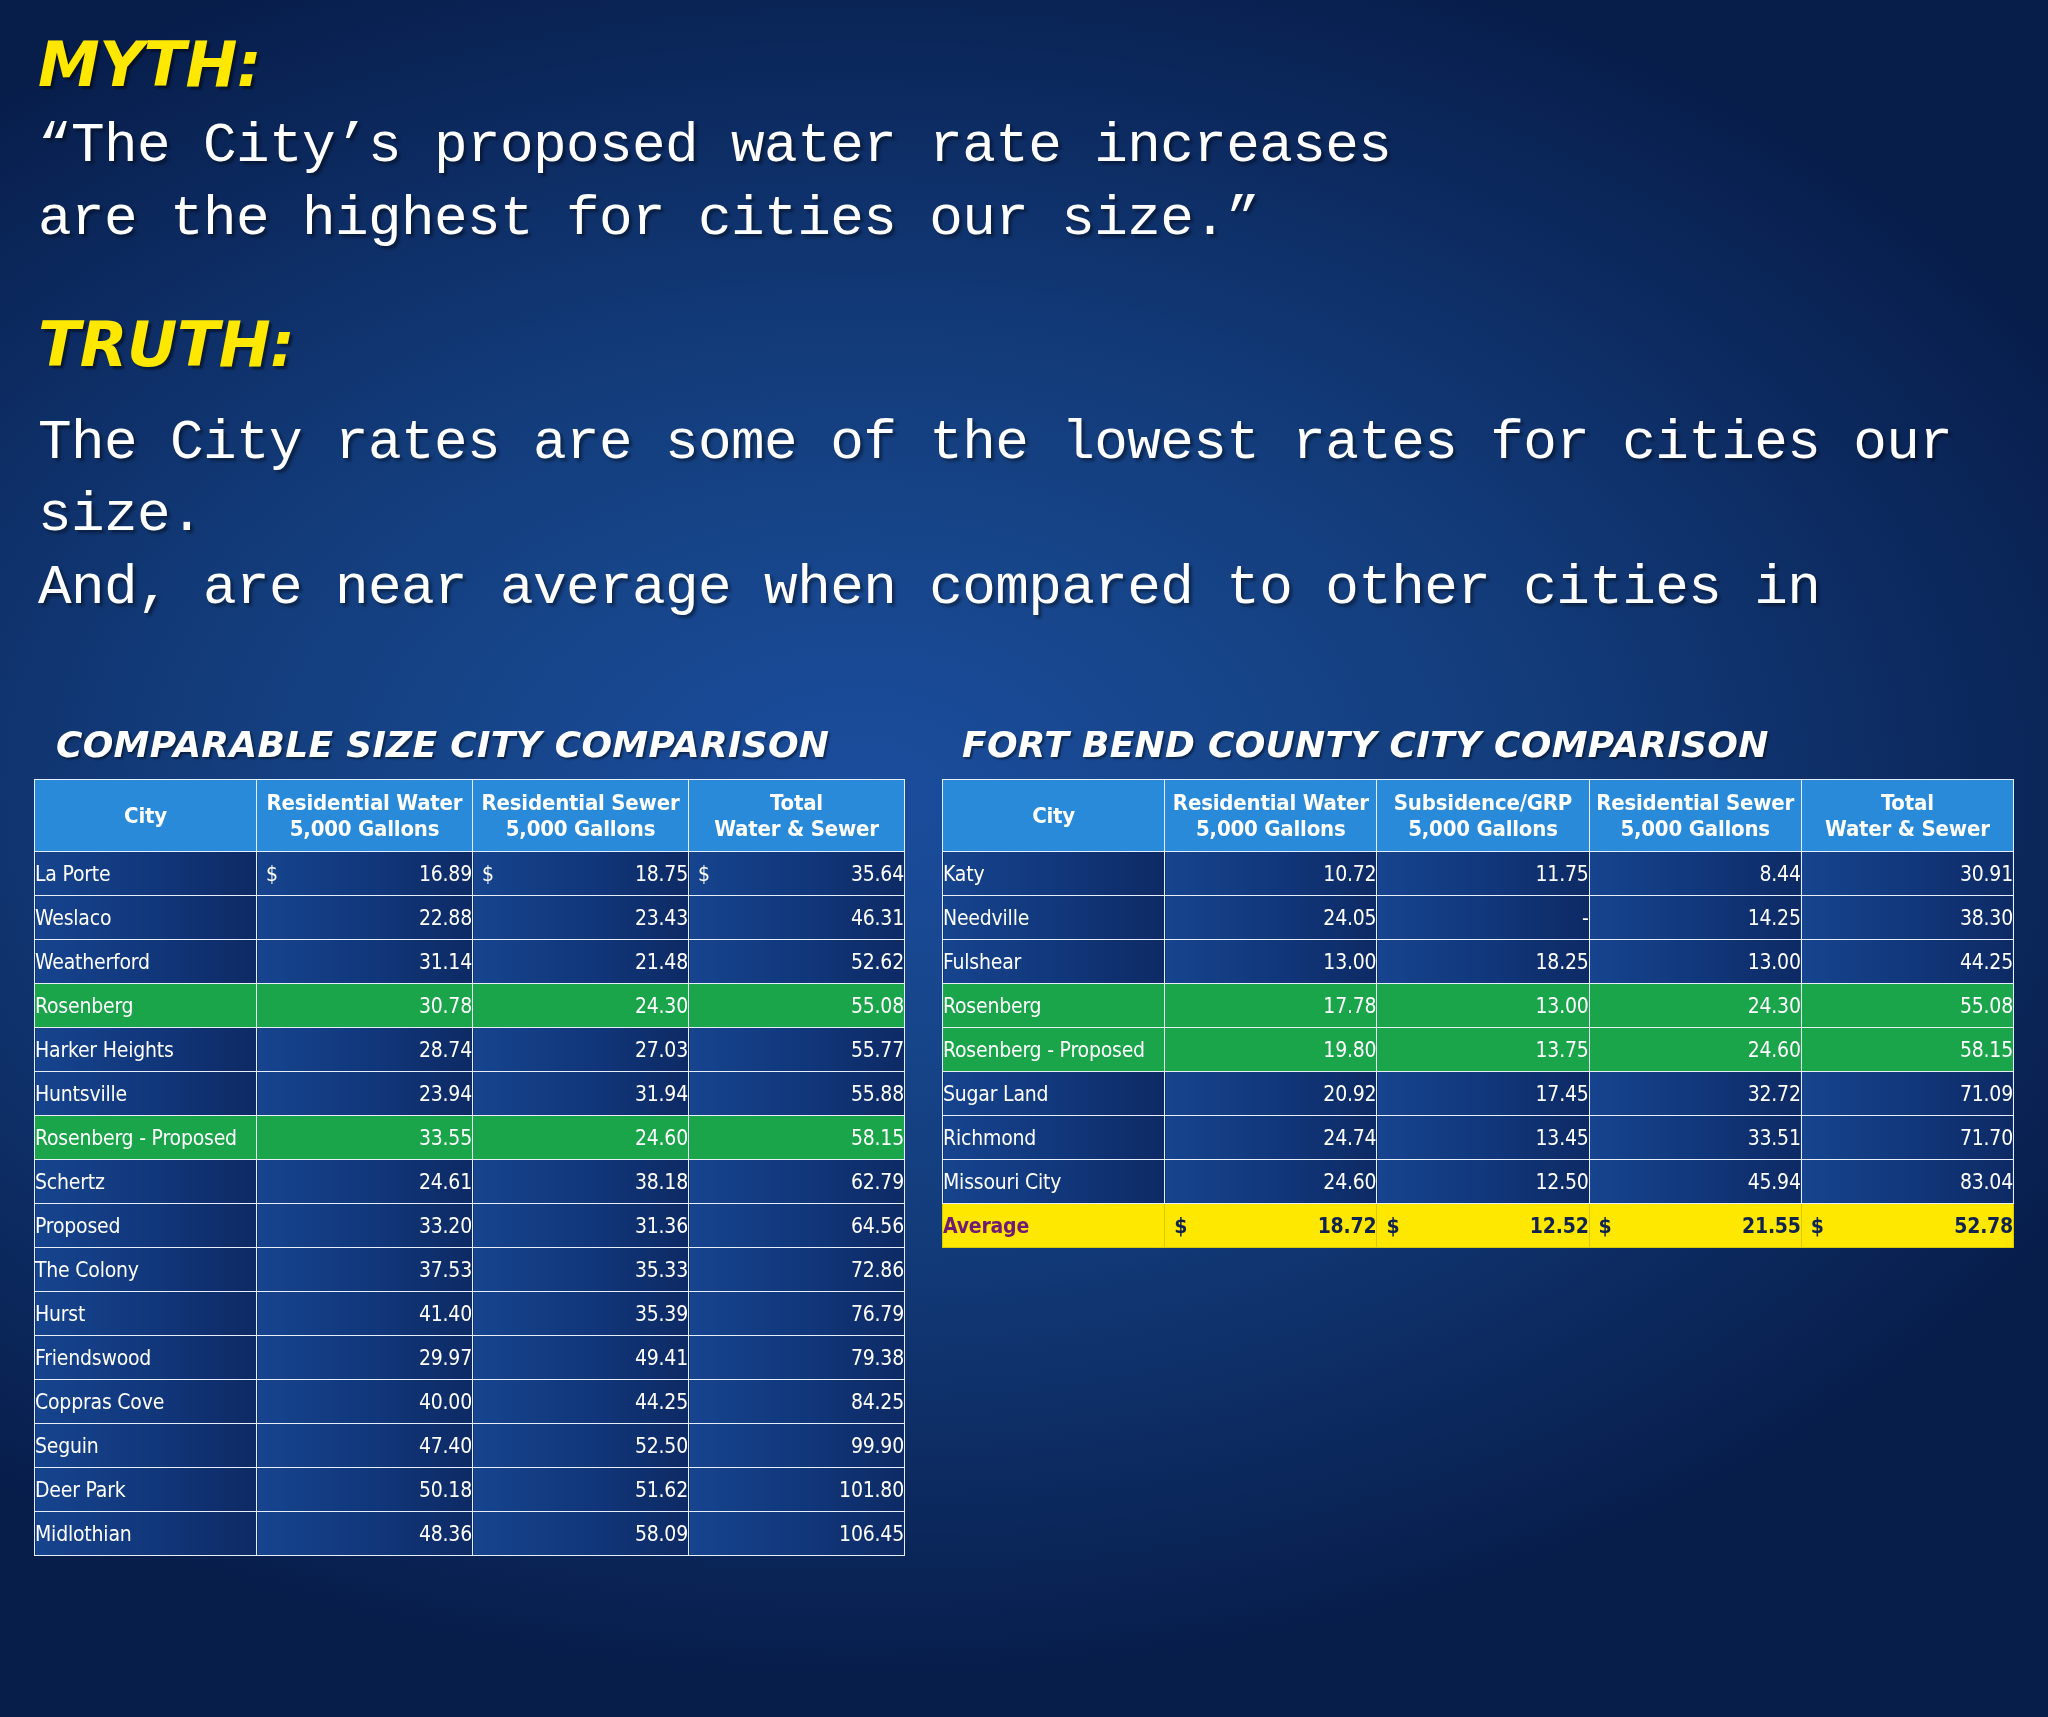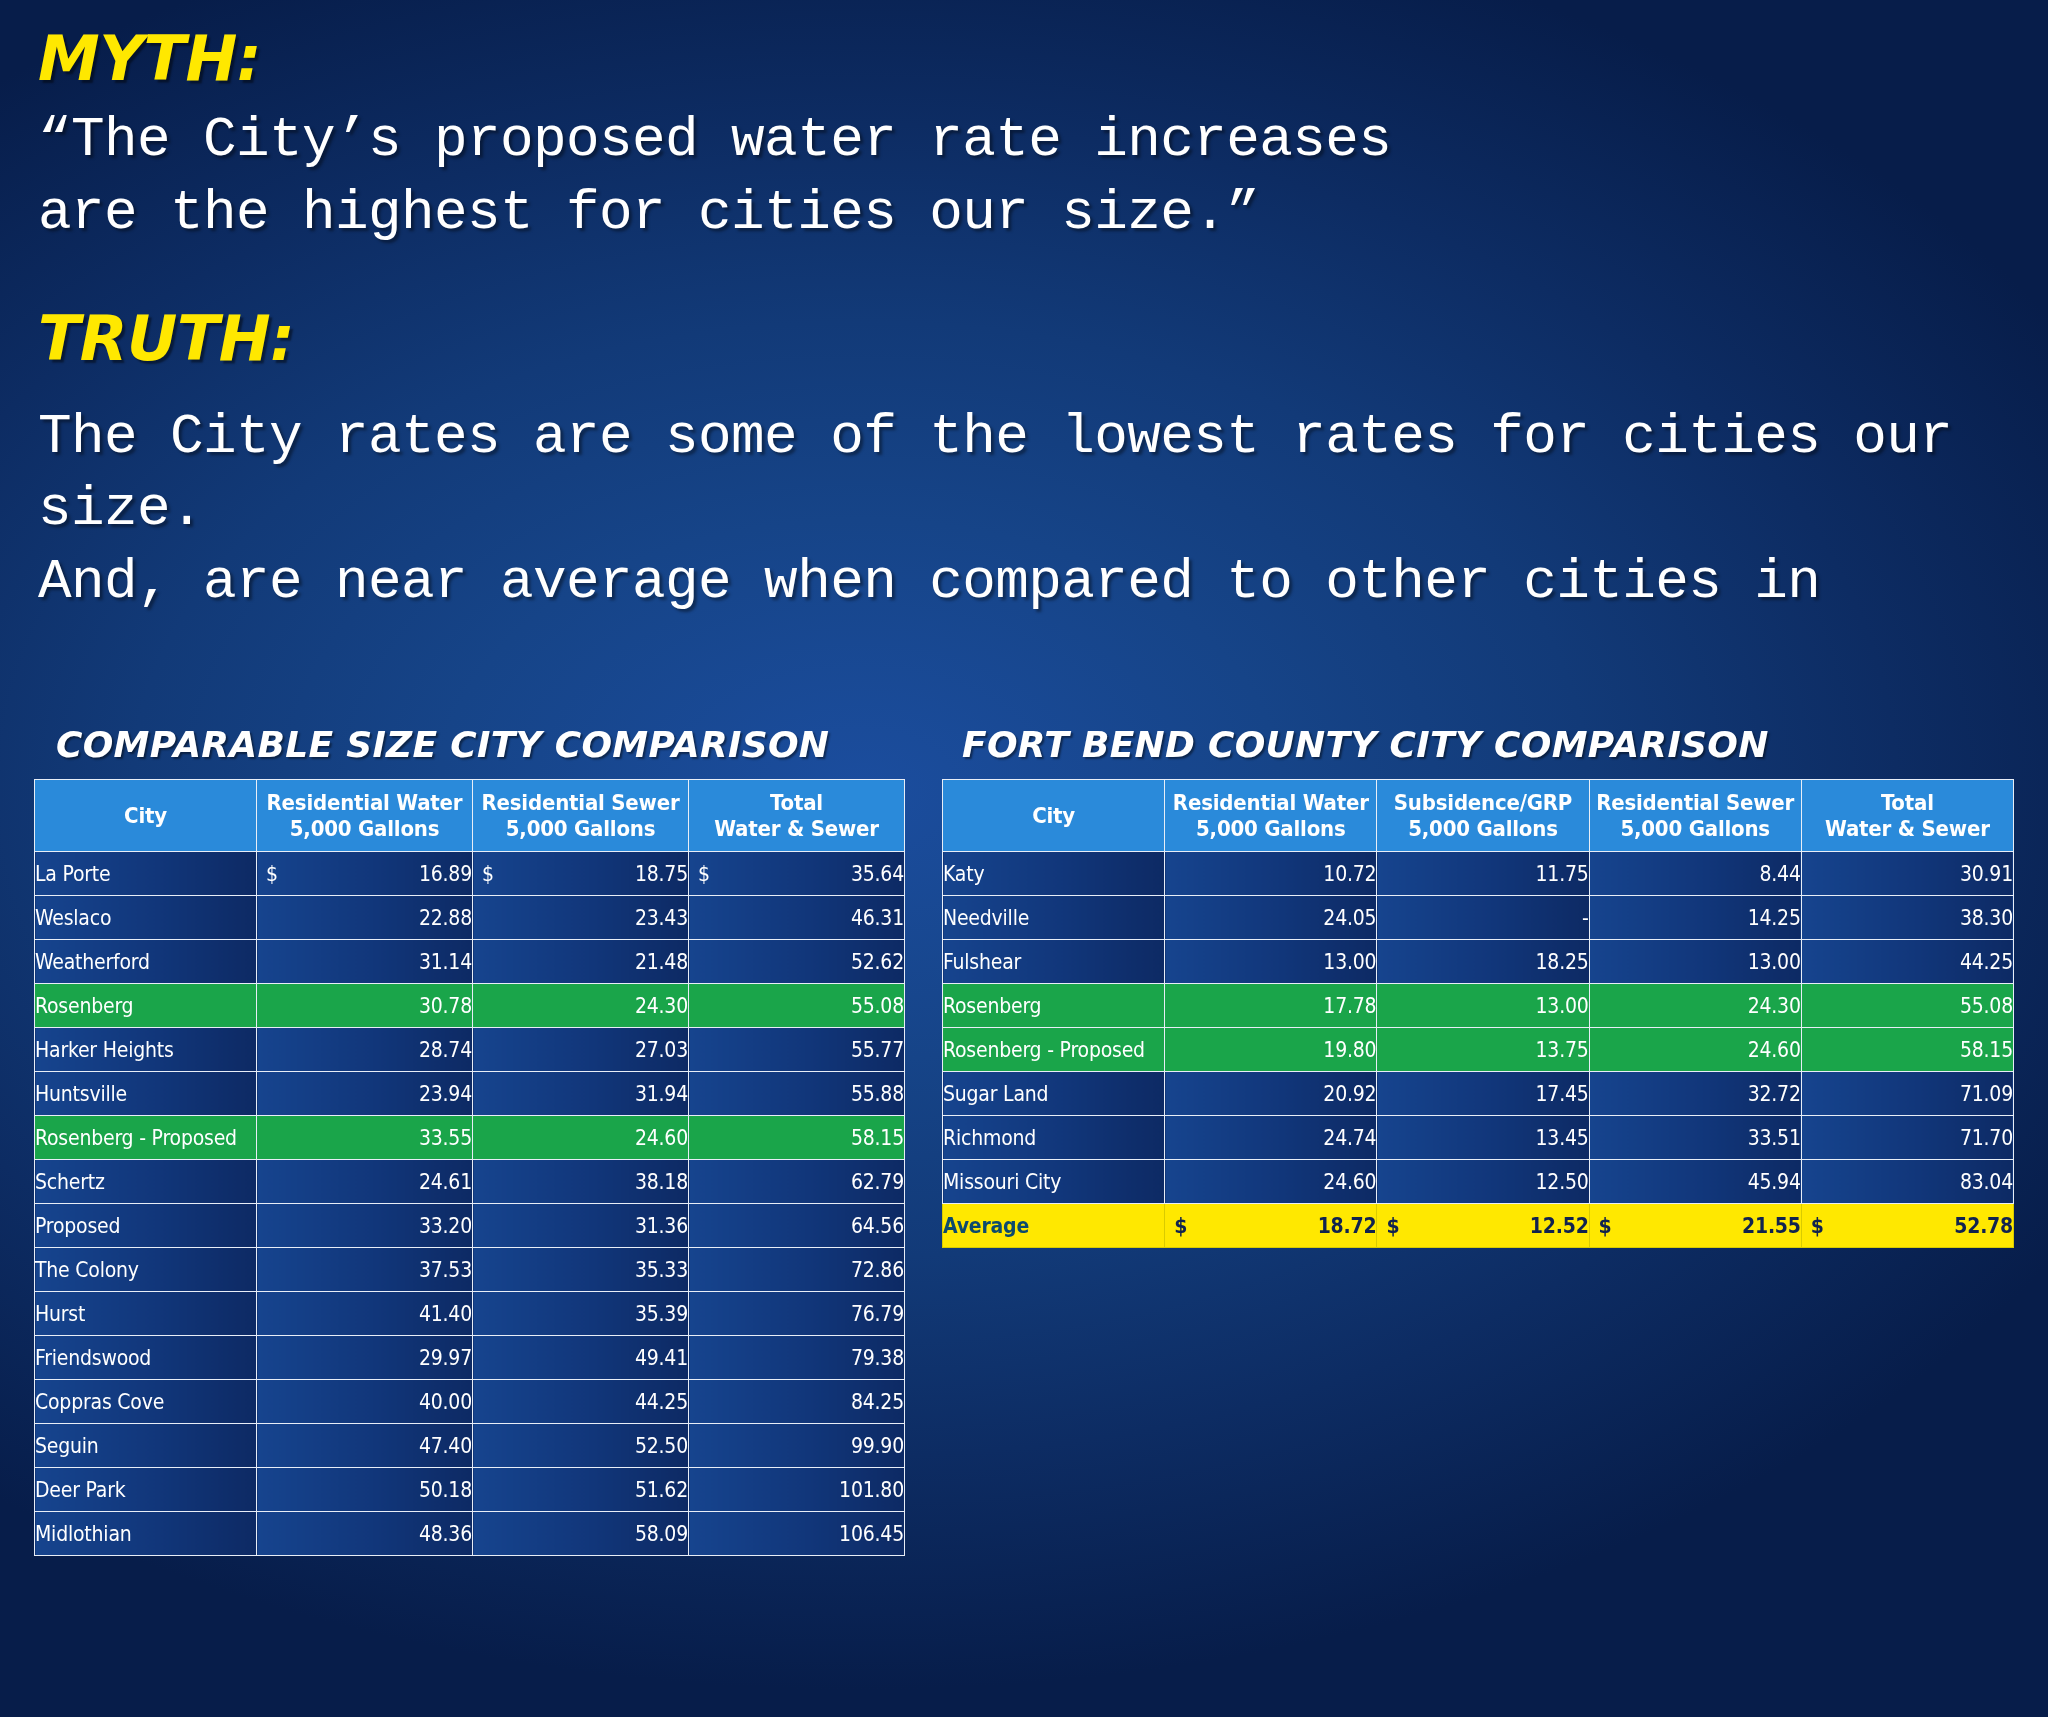--- a/index.html
+++ b/index.html
@@ -20,21 +20,21 @@
     background:
       radial-gradient(ellipse 1400px 900px at 42% 46%, #1b4d9e 0%, #164488 30%, #123a78 52%, #0d2c63 74%, #071d4a 100%),
       linear-gradient(160deg, #0d2f6d 0%, #103a82 40%, #0a2353 100%);
     overflow: hidden;
   }
 
   
   .headline-area {
     position: absolute;
     left: 38px;
-    top: 28px;
+    top: 34px;
     width: 1960px;
   }
   .kicker {
     font-family: "DejaVu Sans", sans-serif;
     font-weight: bold;
     font-style: italic;
     color: #ffe800;
     font-size: 62px;
     line-height: 1.0;
     letter-spacing: -0.5px;
@@ -123,21 +123,21 @@
   }
 
   tr.rowblue td { background: linear-gradient(90deg,#16448e 0%, #11367a 55%, #0d2a64 100%); }
   tr.rowgreen td { background: #1aa54a; color: #ffffff; }
   tr.rowyellow td {
     background: #ffe800;
     color: #11234f;
     font-weight: bold;
     border-color: #d9cb00;
   }
-  tr.rowyellow td.city { color: #0c4a6e; }
+  tr.rowyellow td.city { color: #701a75; }
 
   
   #left-table col.c-city  { width: 222px; }
   #left-table col.c-num   { width: 216px; }
 
   #right-table col.c-city { width: 222px; }
   #right-table col.c-num  { width: 212px; }
 </style>
 </head>
 <body>

